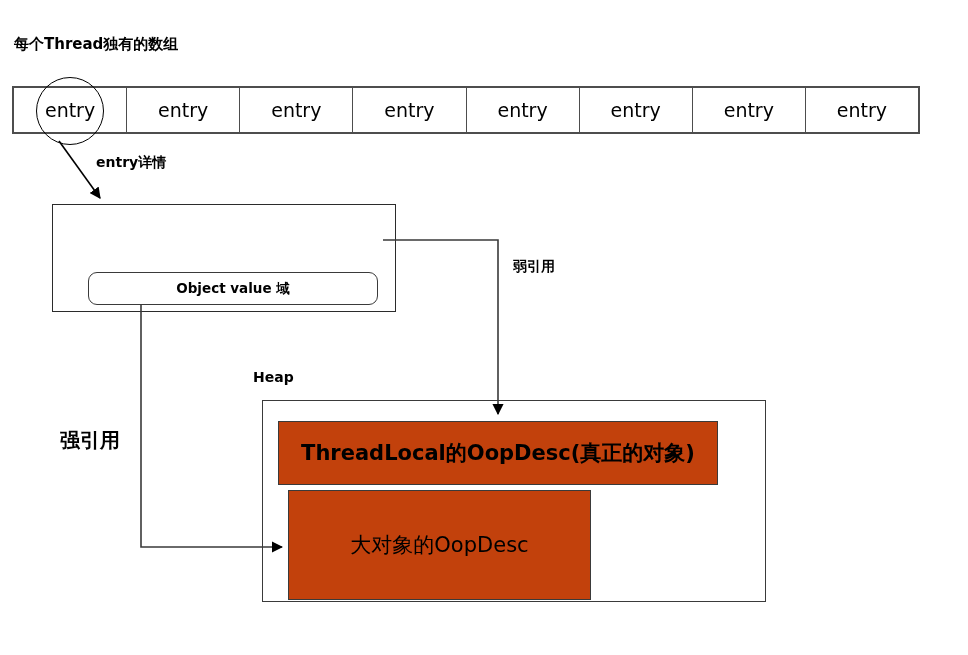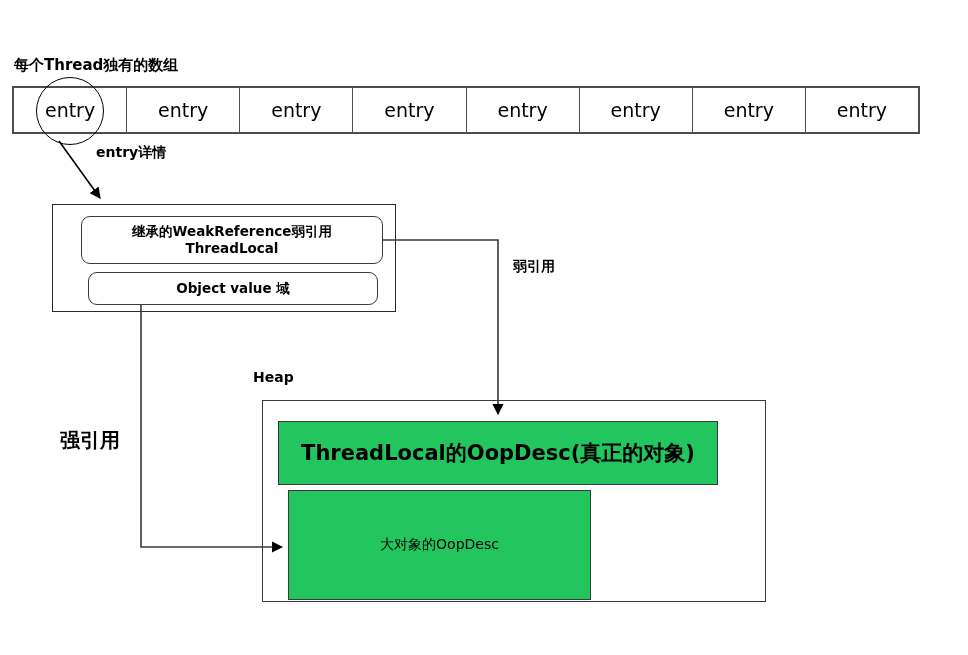--- a/index.html
+++ b/index.html
@@ -20,22 +20,22 @@
   }
   .abs { position: absolute; }
 
   
   .label {
     font-weight: bold;
     color: #000000;
     white-space: nowrap;
     line-height: 1.15;
   }
-  #title-label       { left: 14px;  top: 36px;  font-size: 15px; margin-top: 21px; }
-  #entry-detail-label{ left: 96px;  top: 144px; font-size: 14px; }
+  #title-label       { left: 14px;  top: 36px;  font-size: 15px; }
+  #entry-detail-label{ left: 96px;  top: 154px; font-size: 14px; }
   #weak-ref-label    { left: 513px; top: 258px; font-size: 14px; }
   #strong-ref-label  { left: 60px;  top: 429px; font-size: 20px; }
   #heap-label        { left: 253px; top: 369px; font-size: 14px; }
 
   
   #entry-array {
     left: 12px; top: 86px;
     width: 908px; height: 48px;
     border: 2px solid #4d4d4d;
     box-sizing: border-box;
@@ -94,37 +94,37 @@
     left: 262px; top: 400px;
     width: 504px; height: 202px;
     border: 1.8px solid #3a3a3a;
     box-sizing: border-box;
     background: #ffffff;
   }
   .heap-obj {
     position: absolute;
     border: 1.8px solid #3a3a3a;
     box-sizing: border-box;
-    background: #22c55e;
+    background: #c2410c;
     display: flex;
     align-items: center;
     justify-content: center;
     text-align: center;
     color: #000000;
   }
   #threadlocal-oop-box {
     left: 278px; top: 421px;
     width: 440px; height: 64px;
     font-size: 21px;
     font-weight: bold;
   }
   #bigobject-oop-box {
     left: 288px; top: 490px;
     width: 303px; height: 110px;
-    font-size: 14px;
+    font-size: 21px;
   }
 
   
   #connectors {
     left: 0; top: 0;
     width: 968px; height: 655px;
     pointer-events: none;
   }
 </style>
 </head>
@@ -144,26 +144,20 @@
     <div class="entry-cell">entry</div>
     <div class="entry-cell">entry</div>
   </div>
 
   <div class="abs" id="entry-highlight-circle"></div>
 
   <div class="abs label" id="entry-detail-label">entry详情</div>
 
   <div class="abs" id="entry-detail-box"></div>
 
-  <div class="rounded-field" id="weakref-field">
-    <span>
-      <span>继承的WeakReference弱引用</span><br>
-      <span>ThreadLocal</span>
-    </span>
-  </div>
 
   <div class="rounded-field" id="value-field">Object value 域</div>
 
   <div class="abs label" id="heap-label">Heap</div>
 
   <div class="abs" id="heap-box"></div>
 
   <div class="heap-obj" id="threadlocal-oop-box">ThreadLocal的OopDesc(真正的对象)</div>
 
   <div class="heap-obj" id="bigobject-oop-box">大对象的OopDesc</div>

